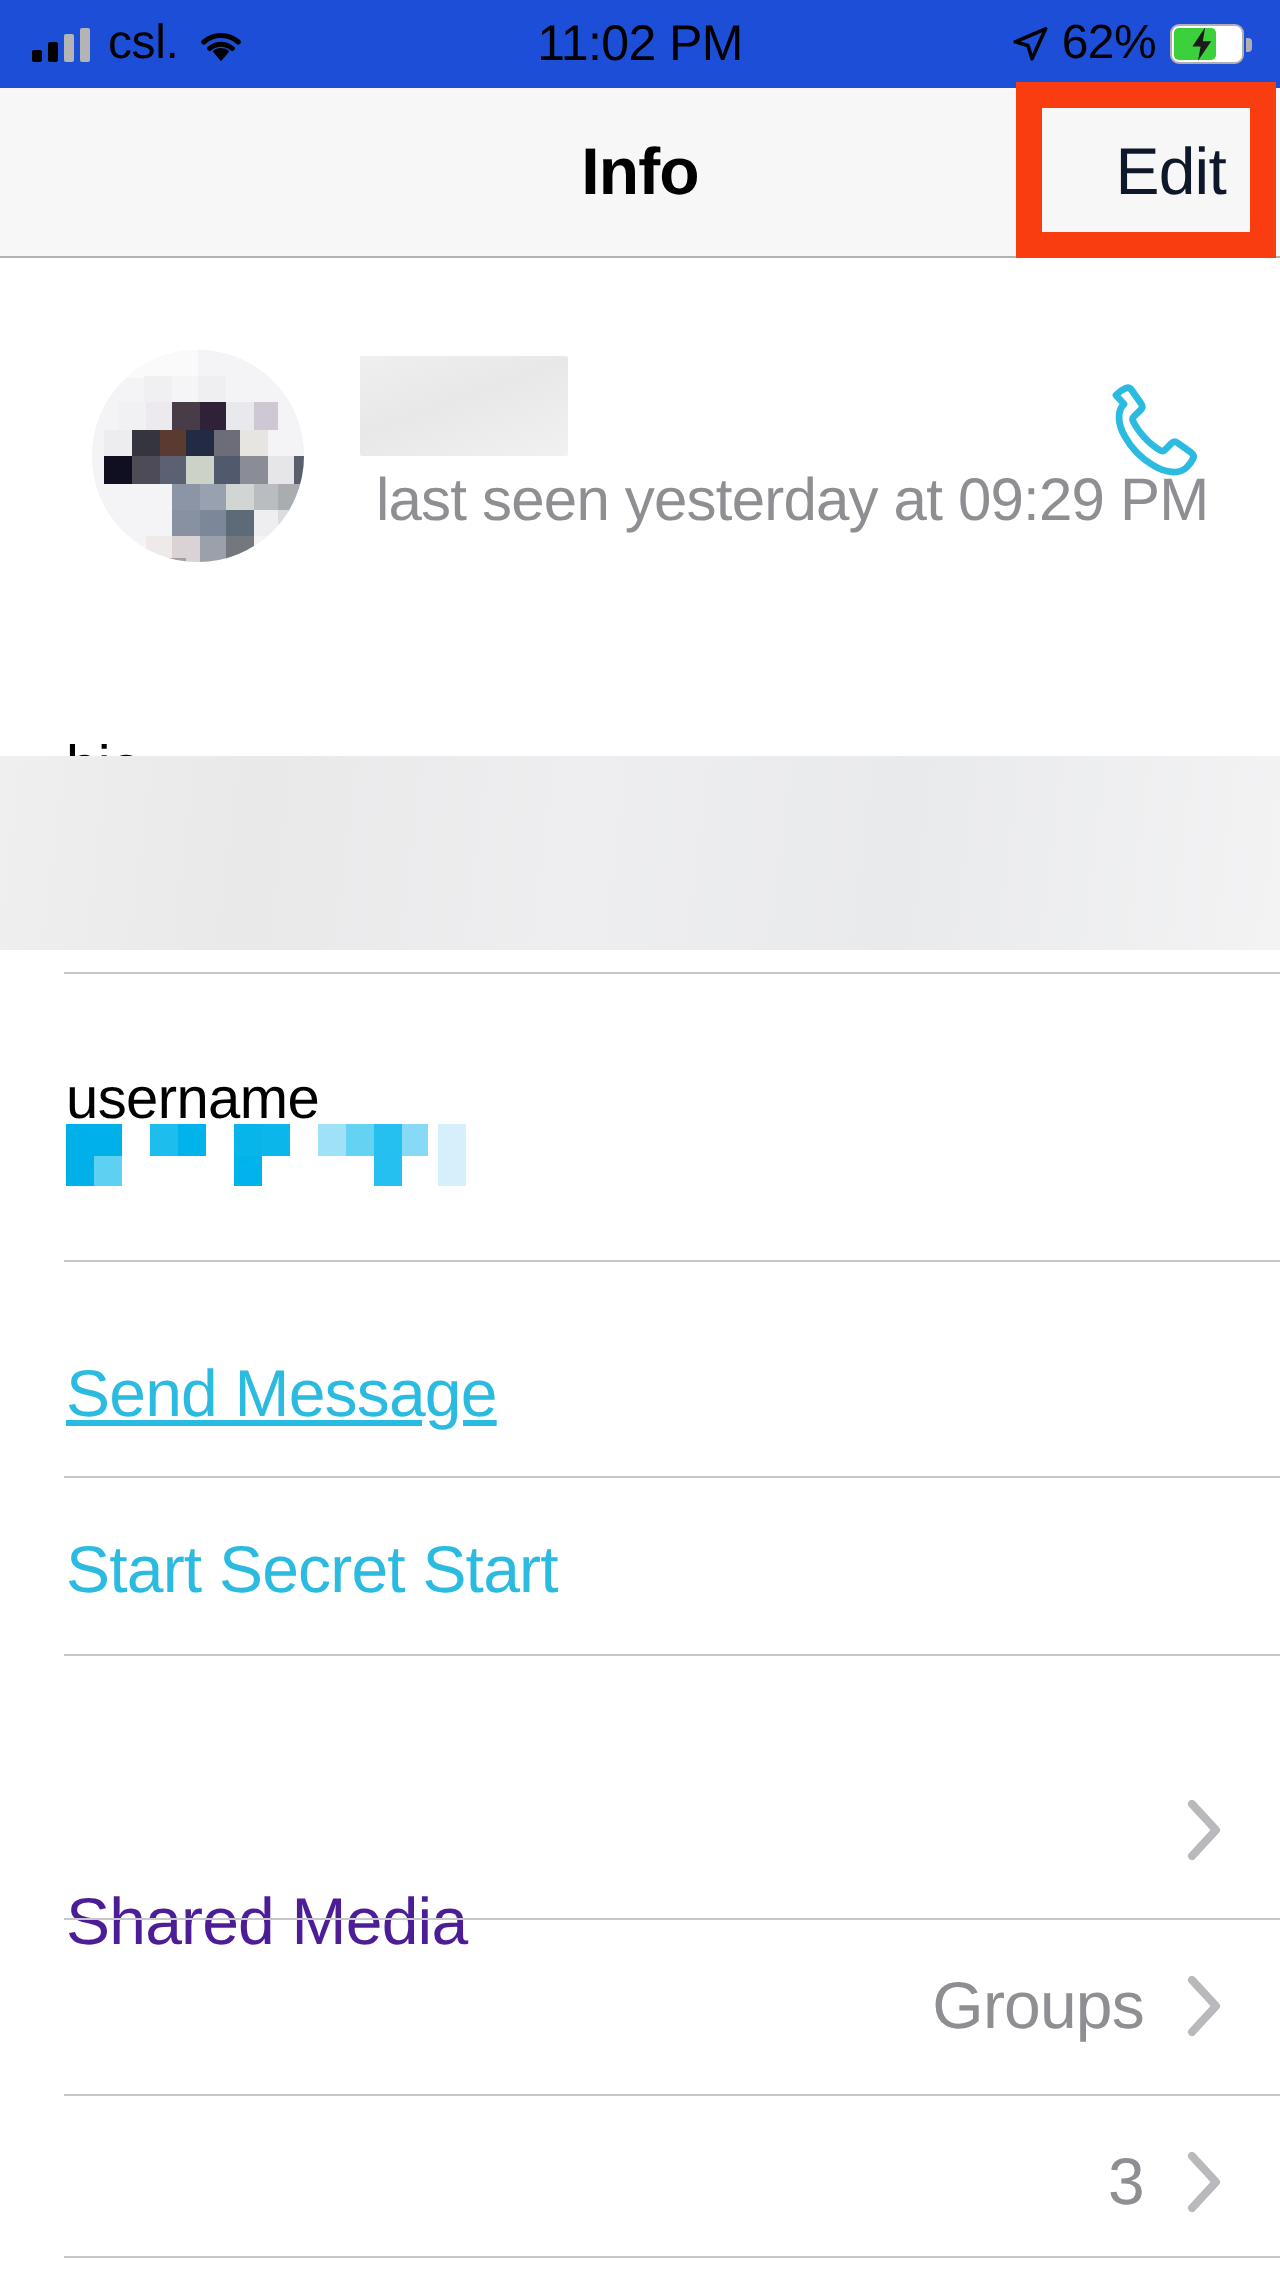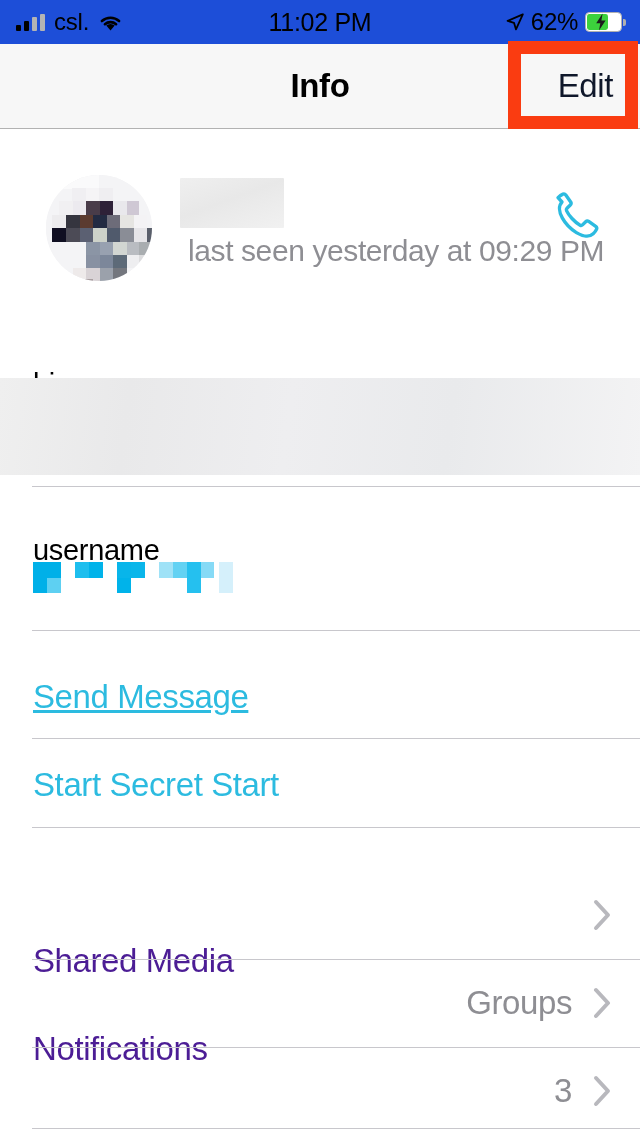--- a/index.html
+++ b/index.html
@@ -290,21 +290,20 @@
     <span class="rv"></span>
     <span class="chev">
       <svg viewBox="0 0 20 32" width="20" height="32">
         <path d="M4 3 L16 16 L4 29" fill="none" stroke="#b8b8bd" stroke-width="4" stroke-linecap="round" stroke-linejoin="round"></path>
       </svg>
     </span>
   </div>
   <div class="sep" style="top:959px;"></div>
 
   <div class="nav-row" style="top:959px;">
-    <span class="rl">Notifications</span>
     <span class="rv">Groups</span>
     <span class="chev">
       <svg viewBox="0 0 20 32" width="20" height="32">
         <path d="M4 3 L16 16 L4 29" fill="none" stroke="#b8b8bd" stroke-width="4" stroke-linecap="round" stroke-linejoin="round"></path>
       </svg>
     </span>
   </div>
   <div class="sep" style="top:1047px;"></div>
 
   <div class="nav-row" style="top:1047px;">

